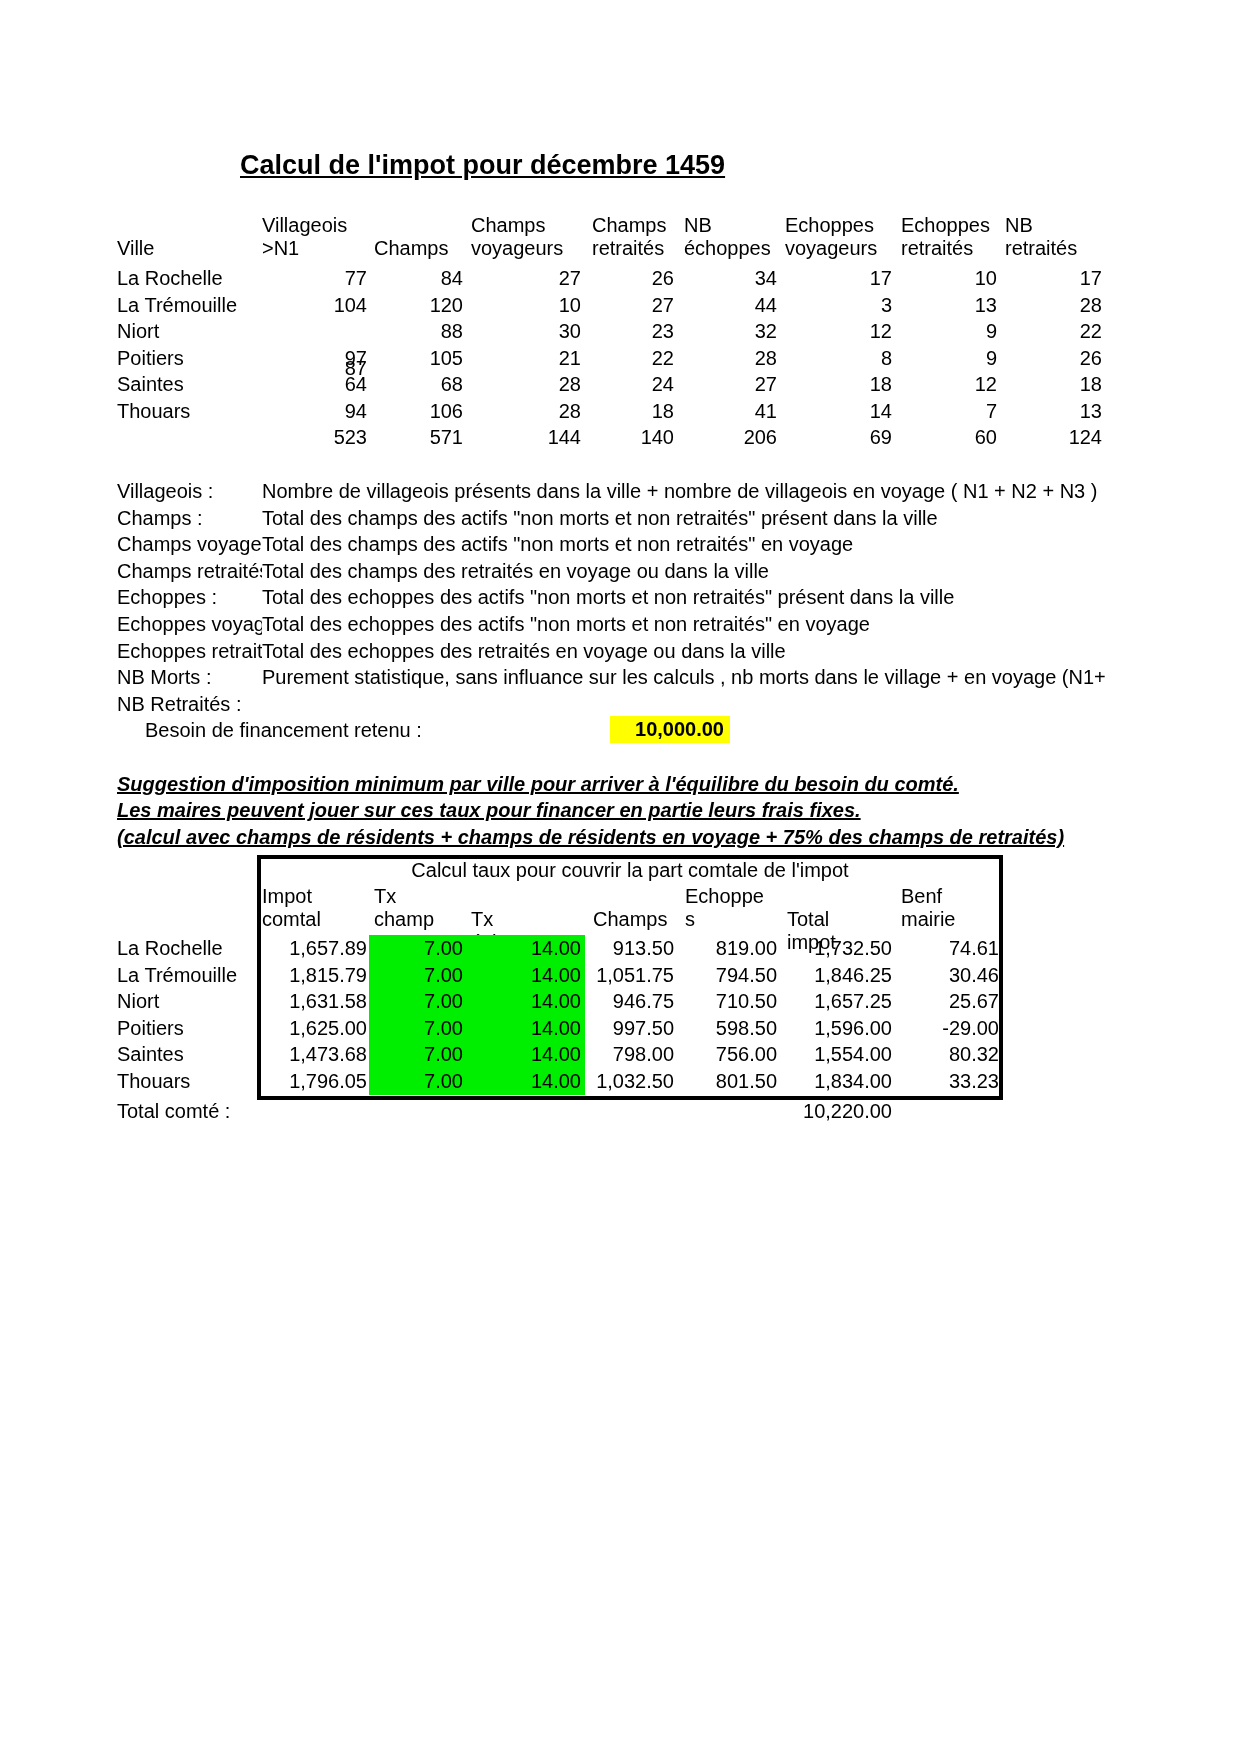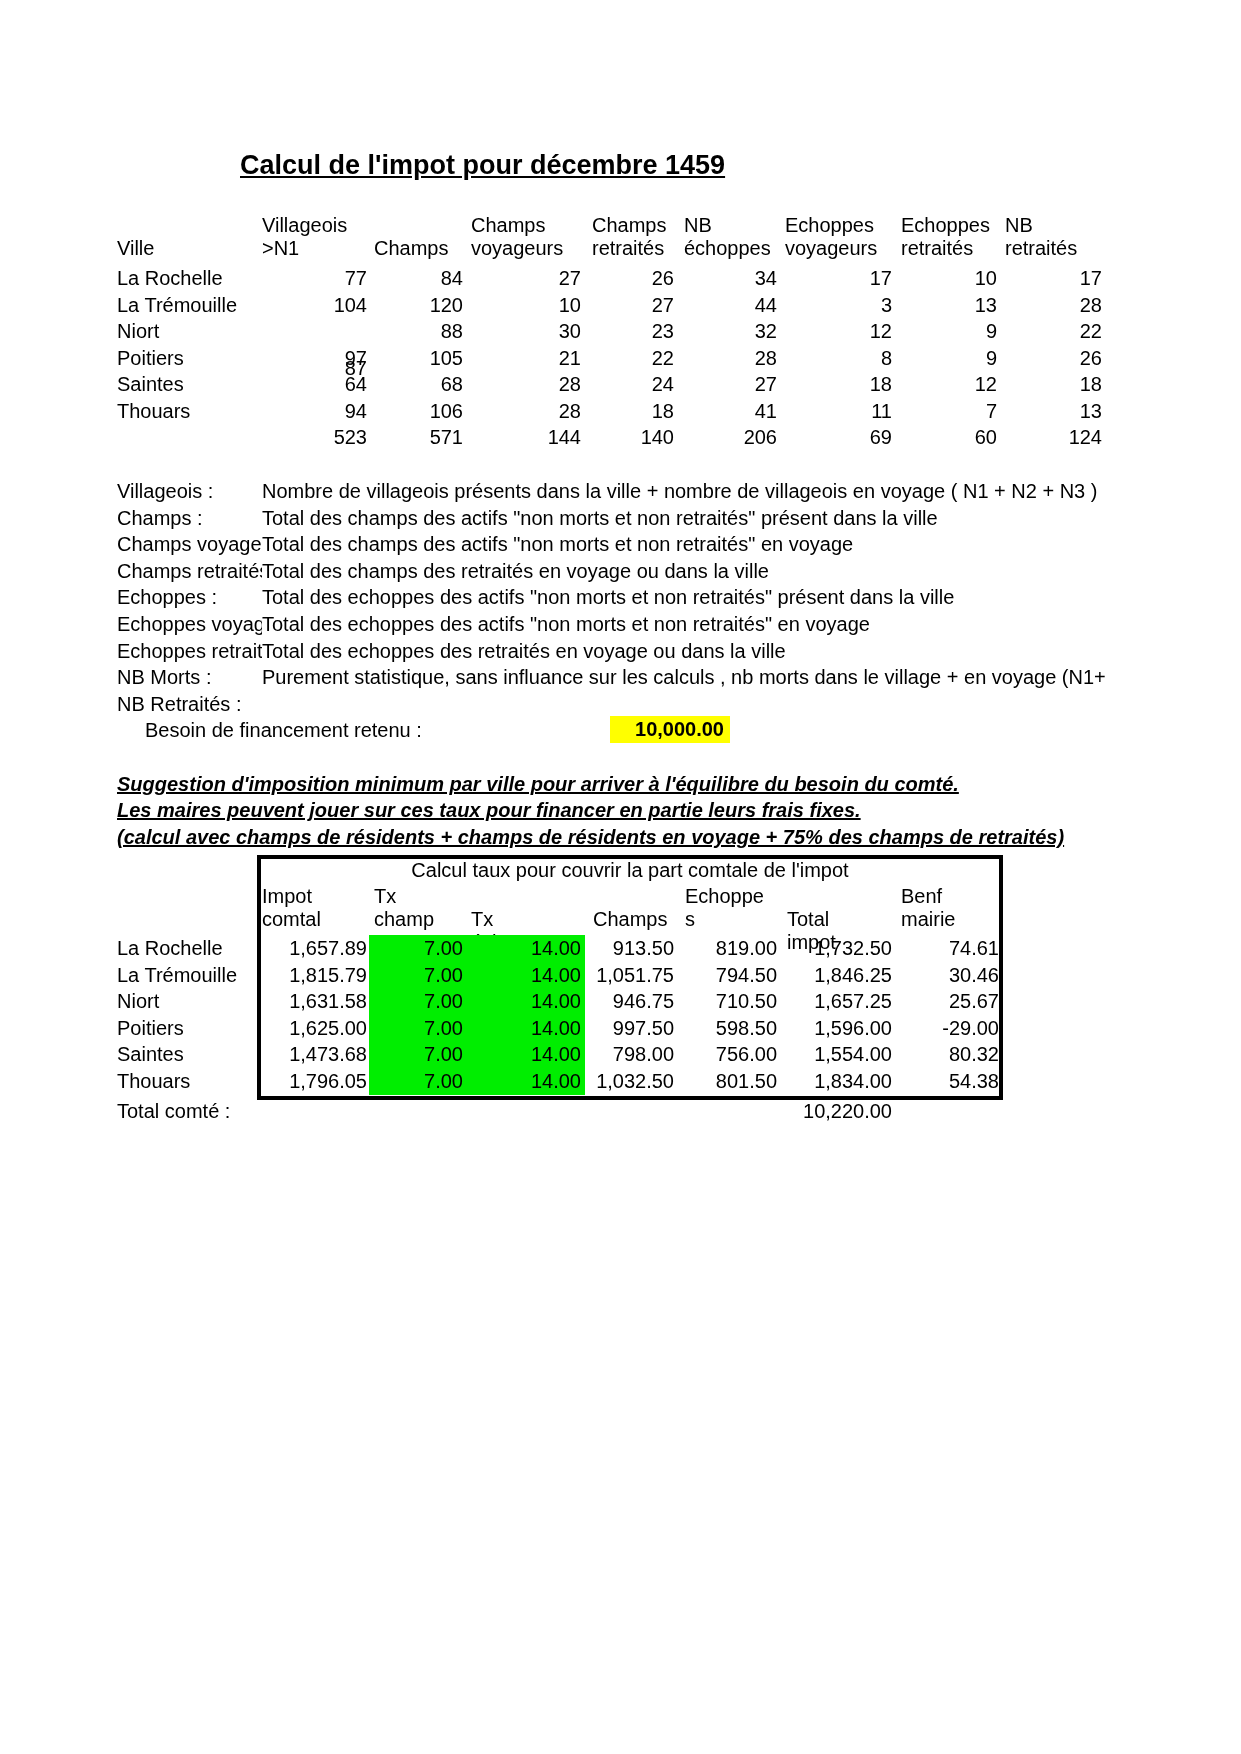--- a/index.html
+++ b/index.html
@@ -113,21 +113,21 @@
       <div class="cell r" style="left: 790px; width: 90px;">12</div>
       <div class="cell r" style="left: 895px; width: 90px;">18</div>
     </div>
     <div class="row" style="top: 183.5px;">
       <div class="cell" style="left: 0px;">Thouars</div>
       <div class="cell r" style="left: 160px; width: 90px;">94</div>
       <div class="cell r" style="left: 256px; width: 90px;">106</div>
       <div class="cell r" style="left: 374px; width: 90px;">28</div>
       <div class="cell r" style="left: 467px; width: 90px;">18</div>
       <div class="cell r" style="left: 570px; width: 90px;">41</div>
-      <div class="cell r" style="left: 685px; width: 90px;">11</div>
+      <div class="cell r" style="left: 685px; width: 90px;">14</div>
       <div class="cell r" style="left: 790px; width: 90px;">7</div>
       <div class="cell r" style="left: 895px; width: 90px;">13</div>
     </div>
     <div class="row" style="top: 210px;">
       <div class="cell r" style="left: 160px; width: 90px;">523</div>
       <div class="cell r" style="left: 256px; width: 90px;">571</div>
       <div class="cell r" style="left: 374px; width: 90px;">144</div>
       <div class="cell r" style="left: 467px; width: 90px;">140</div>
       <div class="cell r" style="left: 570px; width: 90px;">206</div>
       <div class="cell r" style="left: 685px; width: 90px;">69</div>
@@ -251,19 +251,19 @@
       <div class="cell r" style="left: 772px; width: 110px;">80.32</div>
     </div>
     <div class="row" style="top: 212.5px;">
       <div class="cell" style="left: 0px;">Thouars</div>
       <div class="cell r" style="left: 140px; width: 110px;">1,796.05</div>
       <div class="cell r" style="left: 236px; width: 110px;">7.00</div>
       <div class="cell r" style="left: 354px; width: 110px;">14.00</div>
       <div class="cell r" style="left: 447px; width: 110px;">1,032.50</div>
       <div class="cell r" style="left: 550px; width: 110px;">801.50</div>
       <div class="cell r" style="left: 665px; width: 110px;">1,834.00</div>
-      <div class="cell r" style="left: 772px; width: 110px;">54.38</div>
+      <div class="cell r" style="left: 772px; width: 110px;">33.23</div>
     </div>
     <div class="row" style="top: 243px; text-decoration: underline;">
       <div class="cell" style="left: 0px;">Total comté :</div>
       <div class="cell r" style="left: 665px; width: 110px;">10,220.00</div>
     </div>
   </div>
 
 </body></html>

